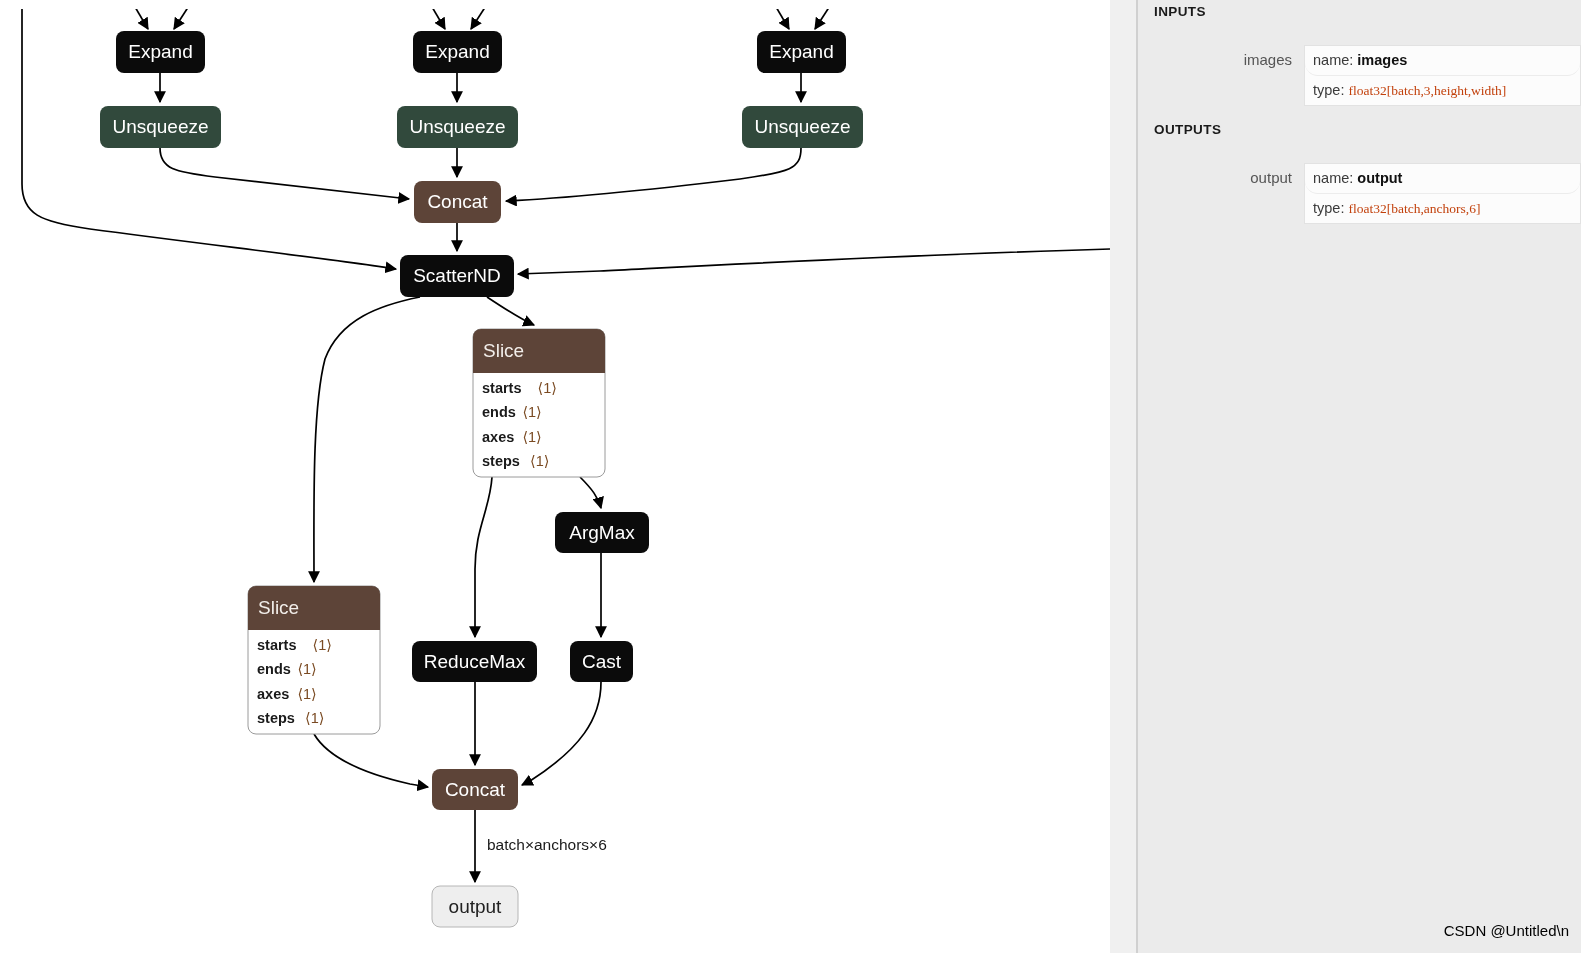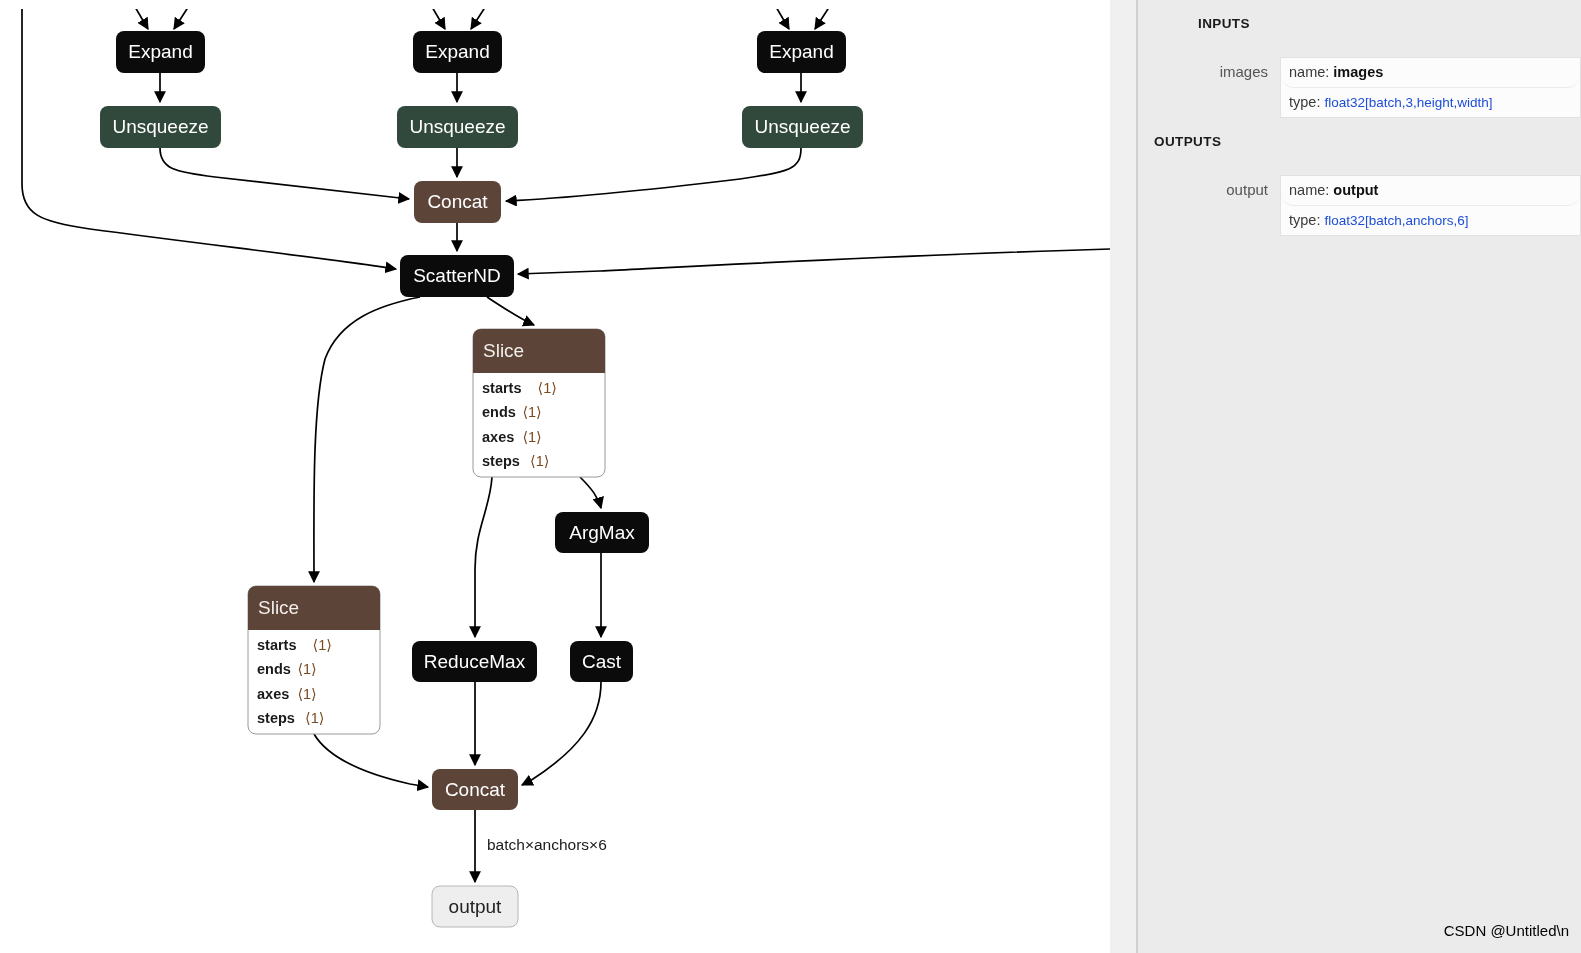--- a/index.html
+++ b/index.html
@@ -103,20 +103,21 @@
     font-family: "Liberation Sans", sans-serif;
     font-size: 13.5px;
     font-weight: bold;
     color: #1a1a1a;
     letter-spacing: 0.4px;
     padding-left: 16px;
   }
   .param-row {
     display: flex;
     align-items: flex-start;
+    padding-left: 24px;
   }
   .param-name {
     width: 130px;
     text-align: right;
     padding-right: 12px;
     font-size: 15px;
     color: #555555;
     line-height: 30px;
     flex: 0 0 auto;
   }
@@ -135,23 +136,23 @@
     overflow: visible;
     font-size: 14.5px;
     color: #2b2b2b;
     border-bottom: 1px solid #ececec;
     border-radius: 13px;
   }
   .param-line:last-child { border-bottom: none; }
   .param-line .pl-key { color: #3a3a3a; }
   .param-line .pl-val-bold { font-weight: bold; color: #111111; }
   .param-line .pl-val-mono {
-    font-family: Liberation Sans, sans-serif;
+    font-family: Liberation Serif, serif;
     font-size: 13.5px;
-    color: #1d4ed8;
+    color: #c2410c;
   }
 
   
   #watermark {
     position: absolute;
     right: 12px;
     bottom: 14px;
     font-family: "Liberation Sans", sans-serif;
     font-size: 15px;
     color: #000000;
@@ -286,21 +287,21 @@
       </g>
   </svg>
 </div>
 
 <div id="canvas-gutter"></div>
 <div id="panel-divider"></div>
 
 <div id="side-panel">
 
   <div>
-    <div class="panel-section-title" style="padding-top:16px;margin-left:44px;">INPUTS</div>
+    <div class="panel-section-title" style="padding-top:4px;">INPUTS</div>
 
     <div class="param-row" style="margin-top:26px;">
       <div class="param-name">images</div>
       <div class="param-card">
         <div class="param-line">
           <span class="pl-key">name:</span>
           <span class="pl-val-bold">images</span>
         </div>
         <div class="param-line">
           <span class="pl-key">type:</span>

